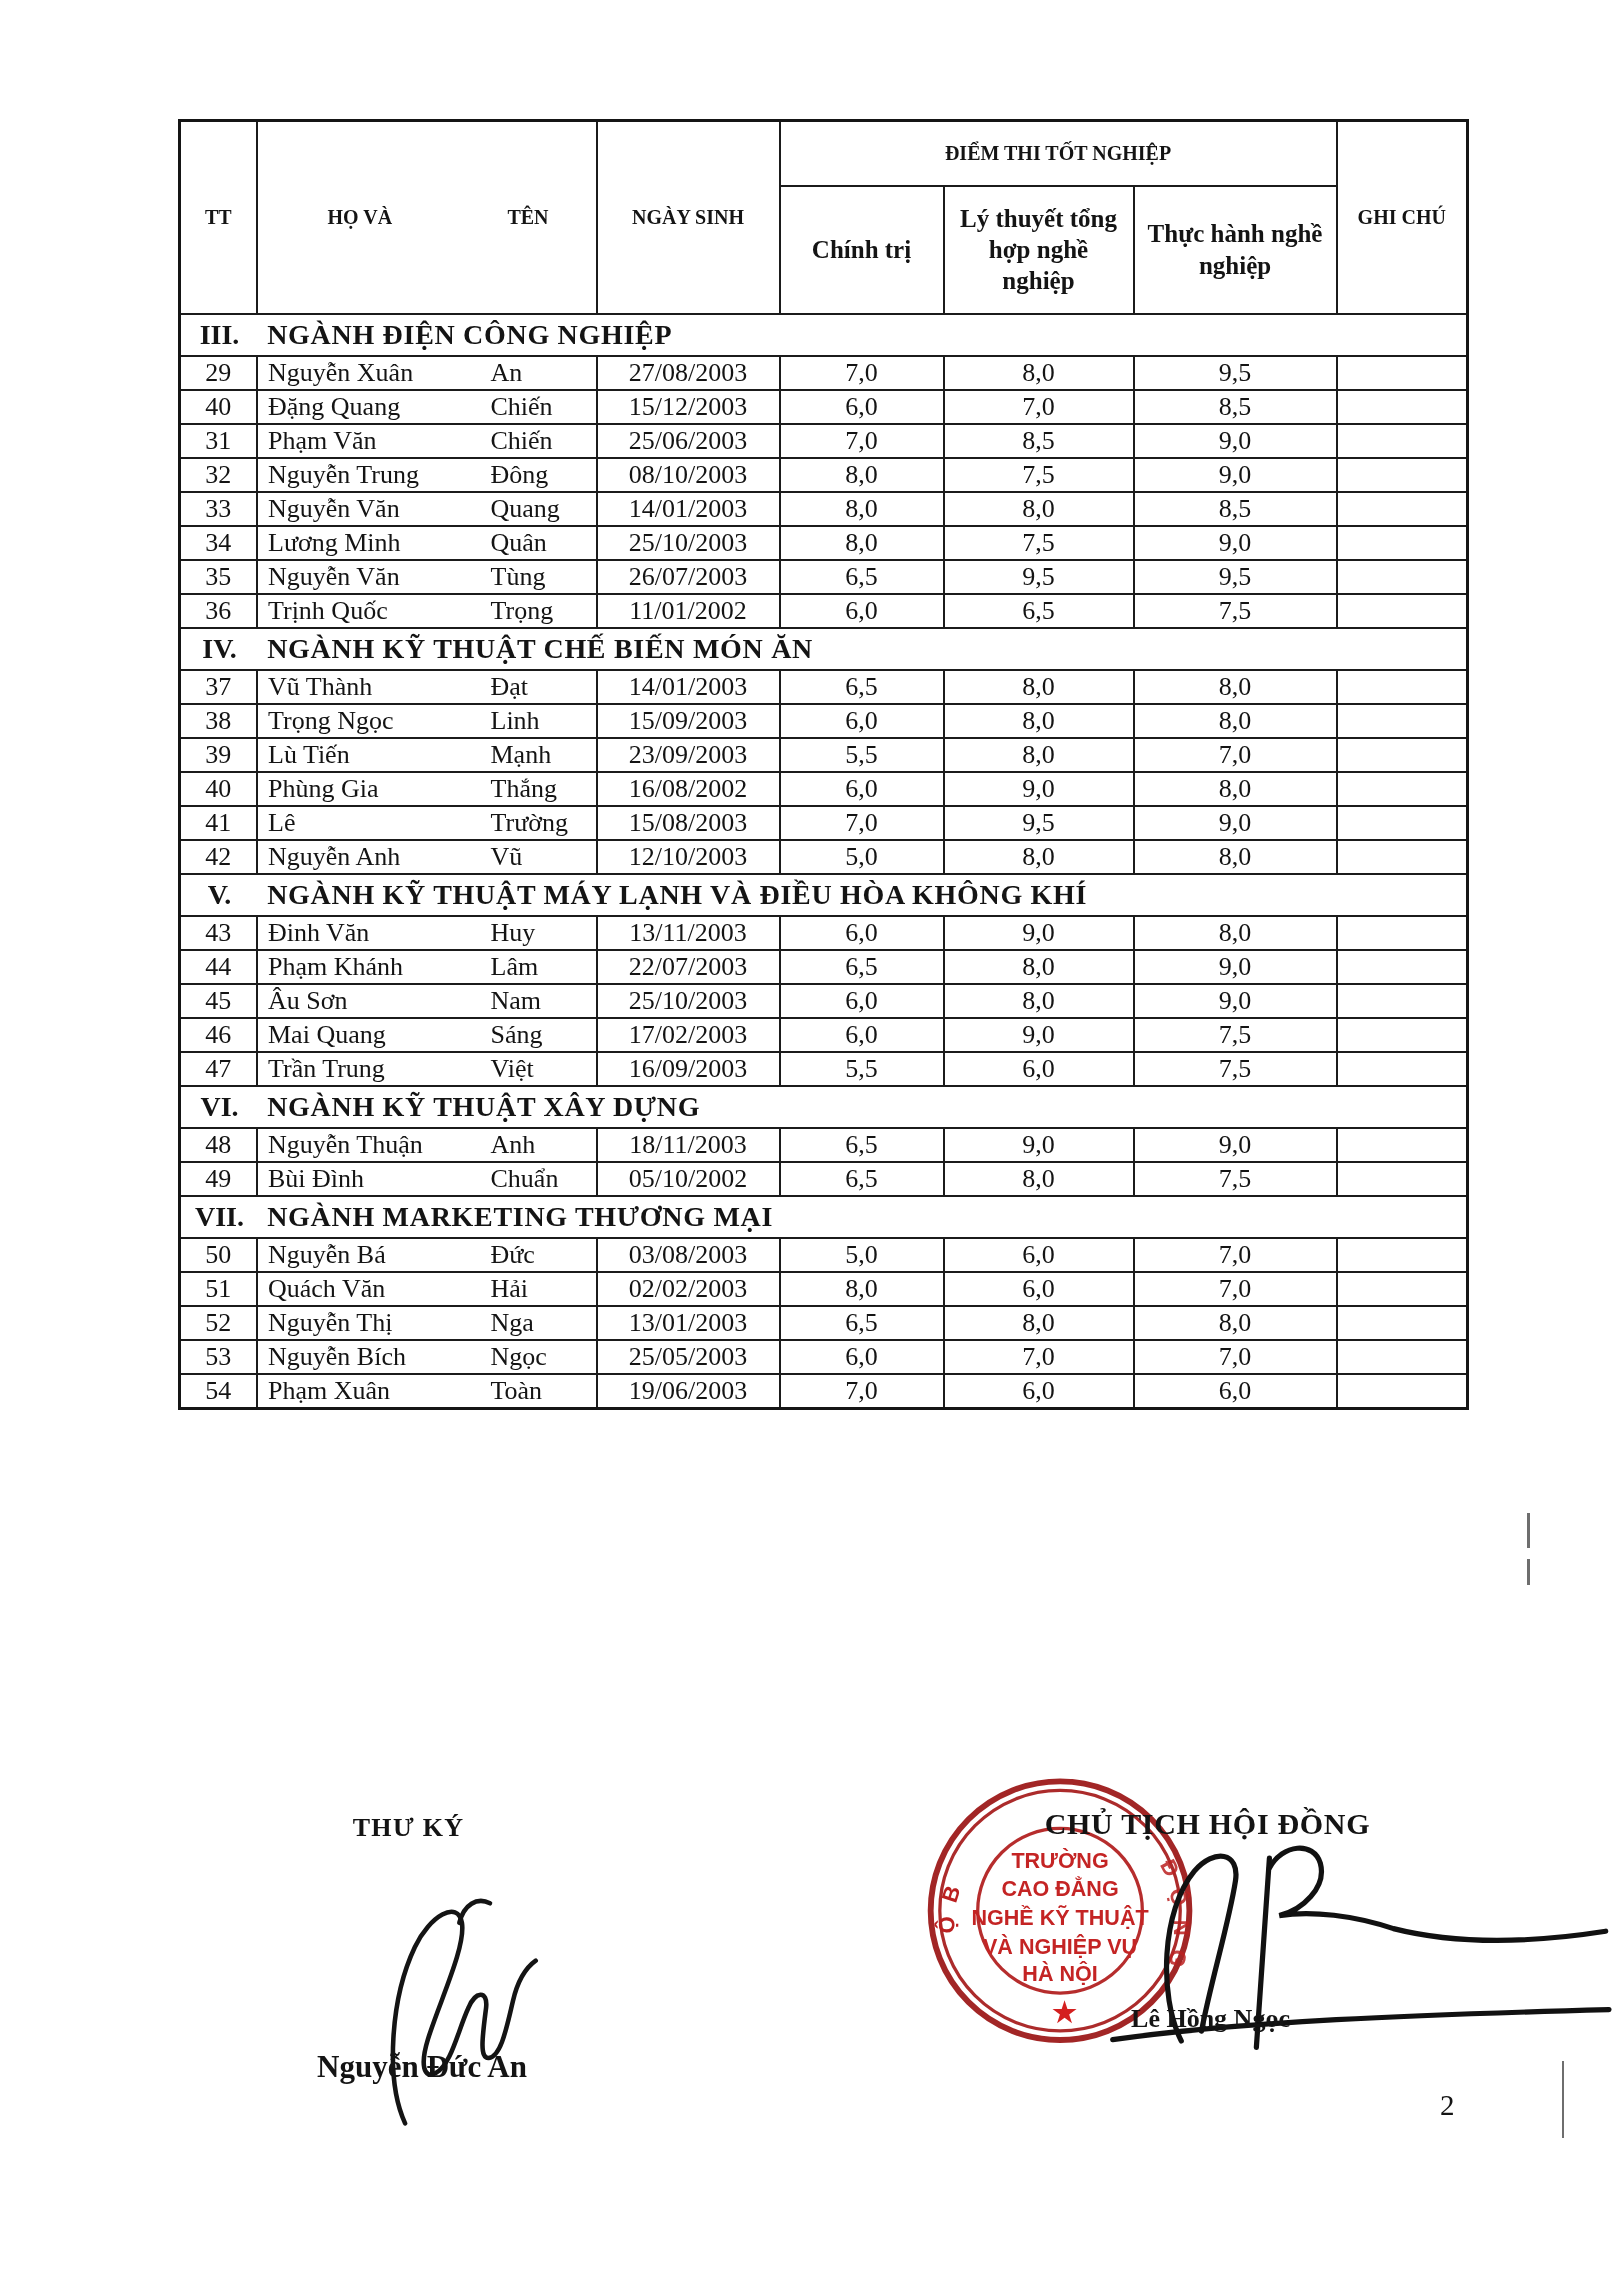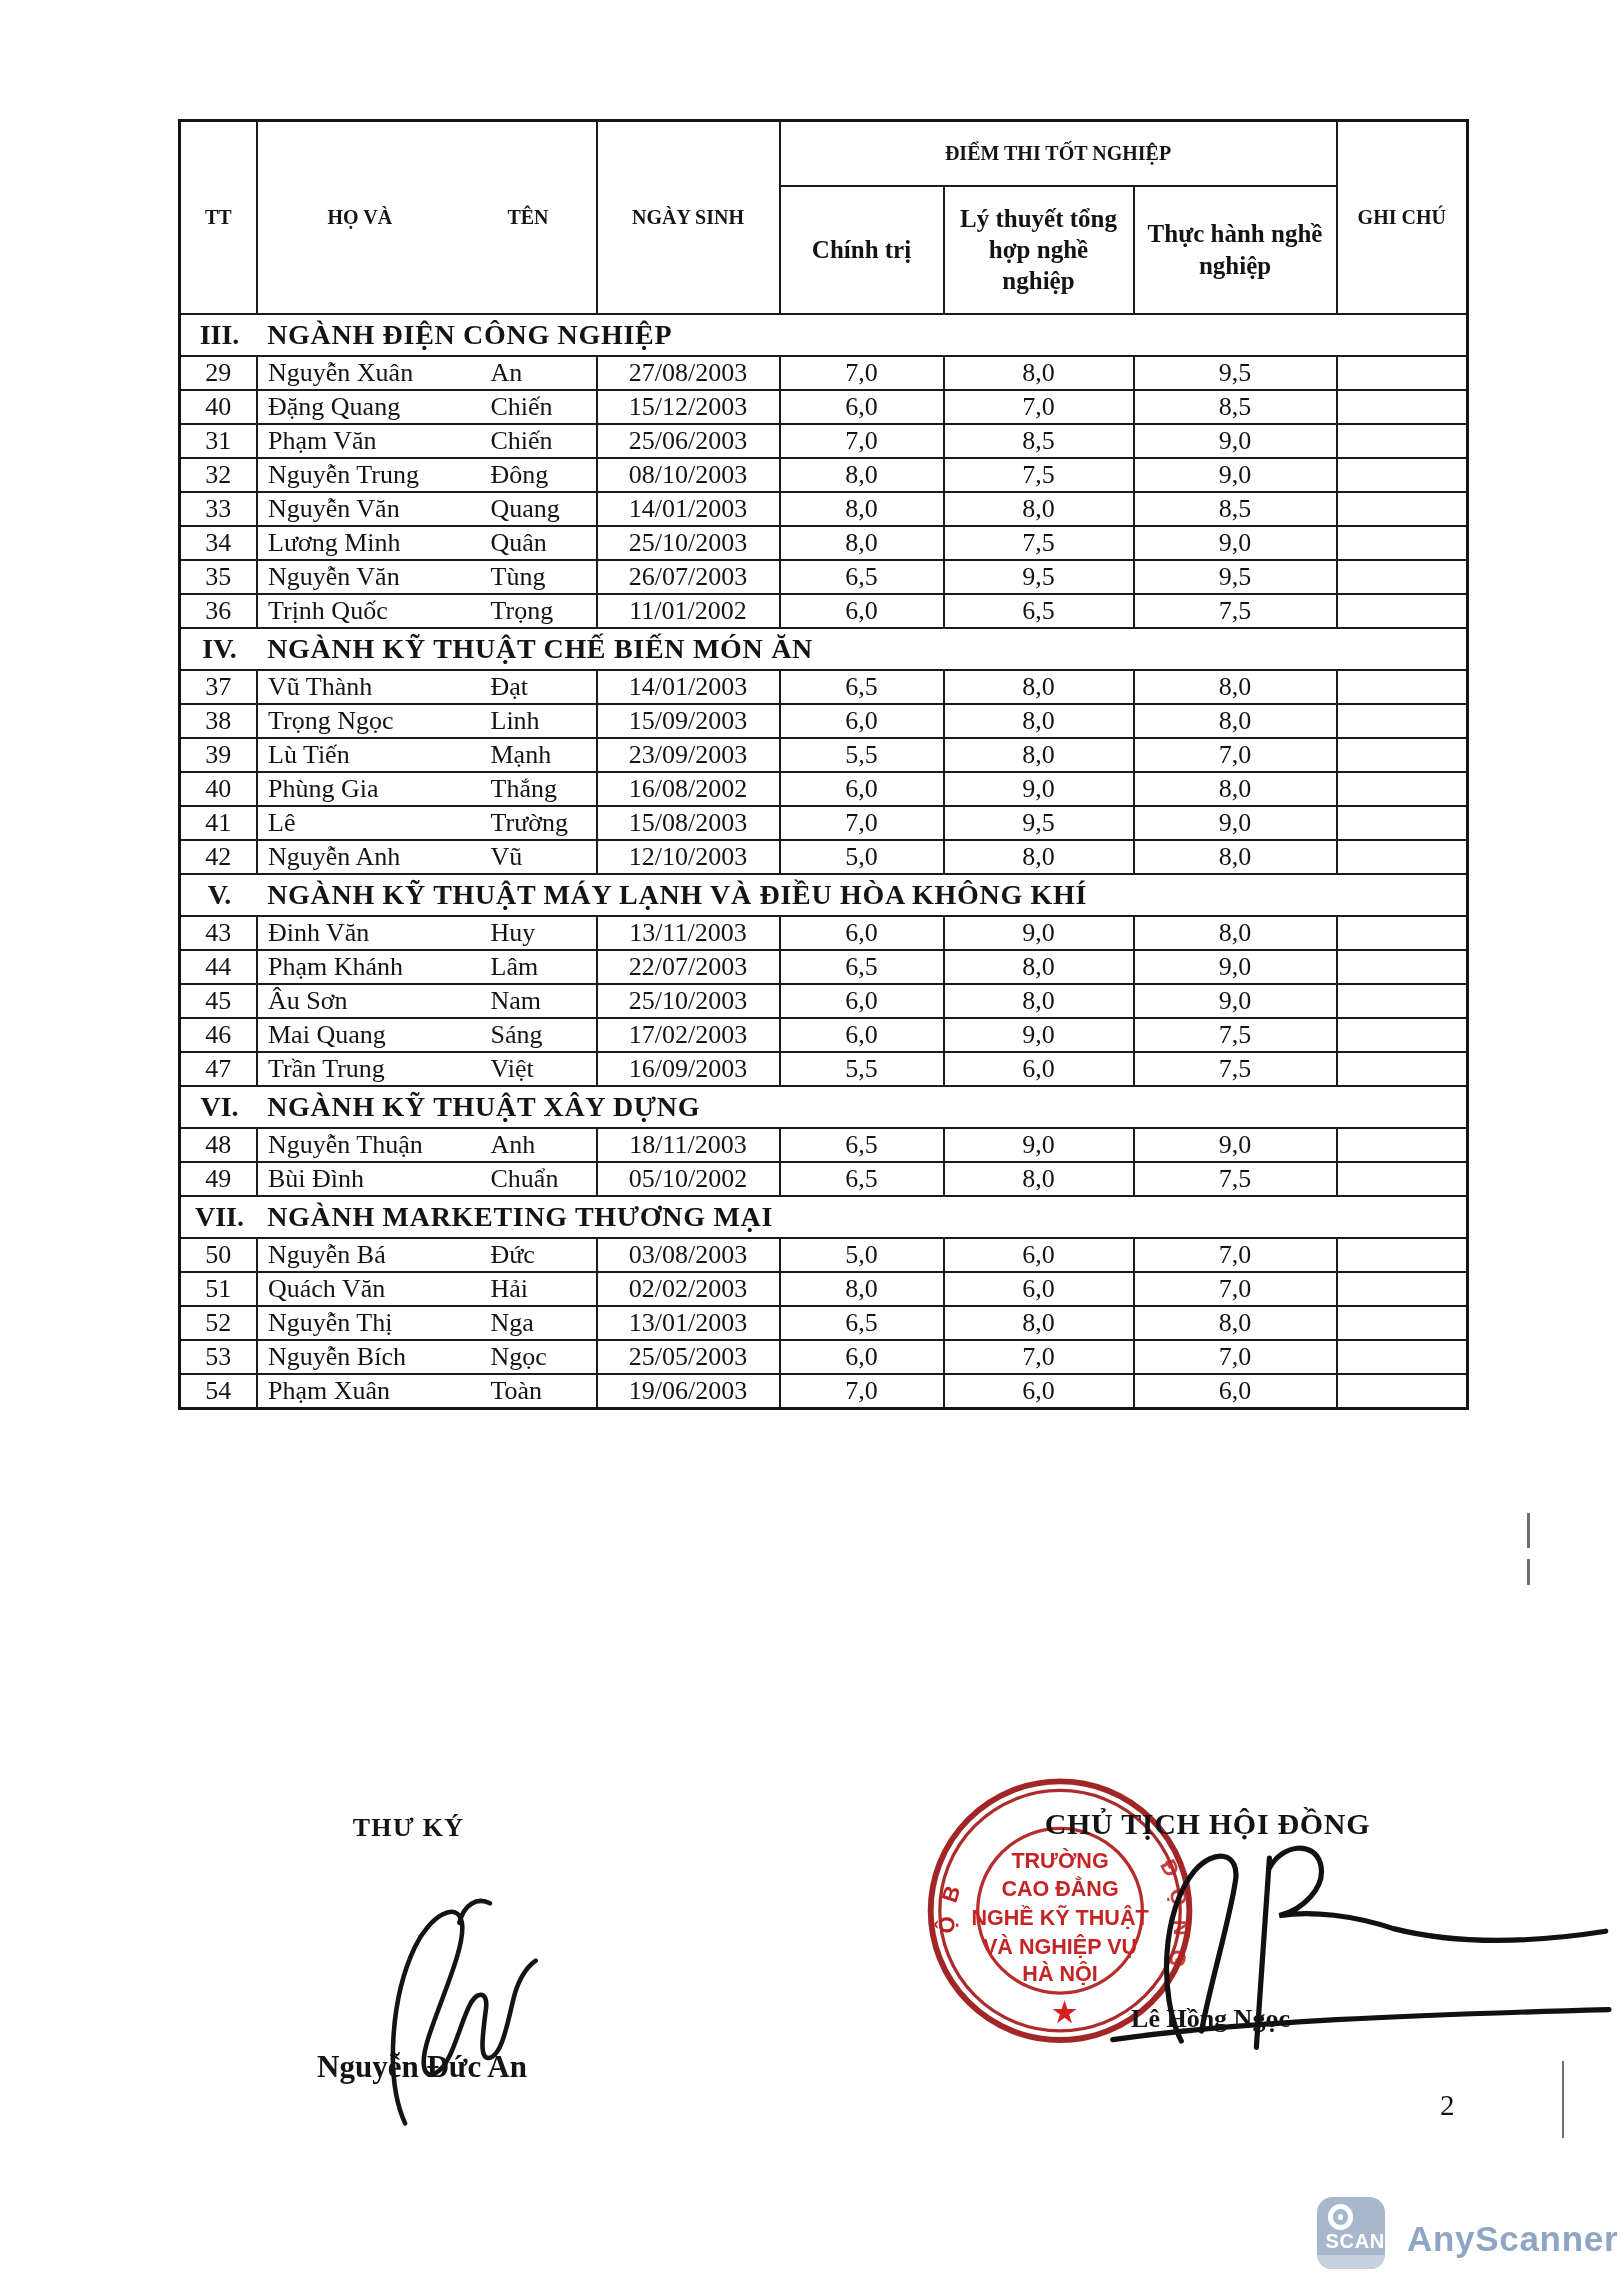--- a/index.html
+++ b/index.html
@@ -469,25 +469,15 @@
     </g>
   </svg>
   <div class="chair-name">Lê Hồng Ngọc</div>
 
   <div class="page-number">2</div>
 
   <div class="art" style="left:1527px;top:1513px;width:2.6px;height:35px;"></div>
   <div class="art" style="left:1527px;top:1559px;width:2.6px;height:26px;"></div>
   <div class="art" style="left:1562px;top:2061px;width:2px;height:77px;"></div>
 
-  <div class="watermark">
-    <div class="wm-icon">
-      <div class="wm-ring">
-          <div class="wm-dot"></div>
-        </div>
-      <div class="wm-scan">SCAN</div>
-      <div class="wm-strip"></div>
-    </div>
-    <div class="wm-text">AnyScanner</div>
-  </div>
 
 </div>
 
 
 </body></html>

